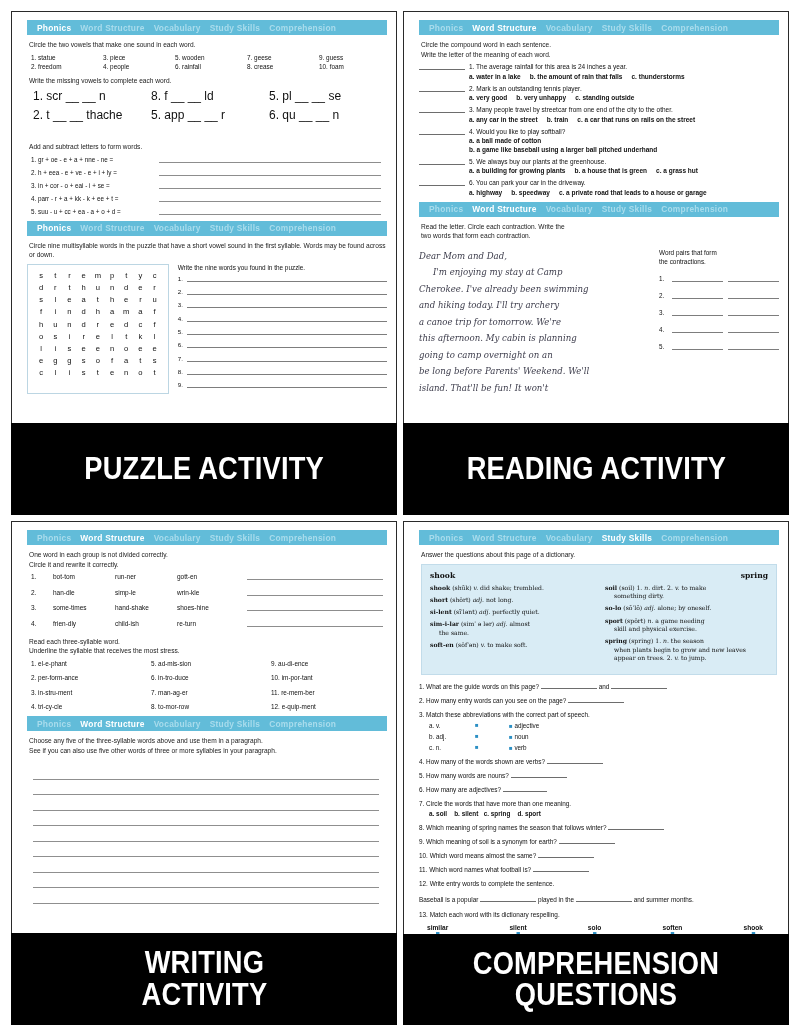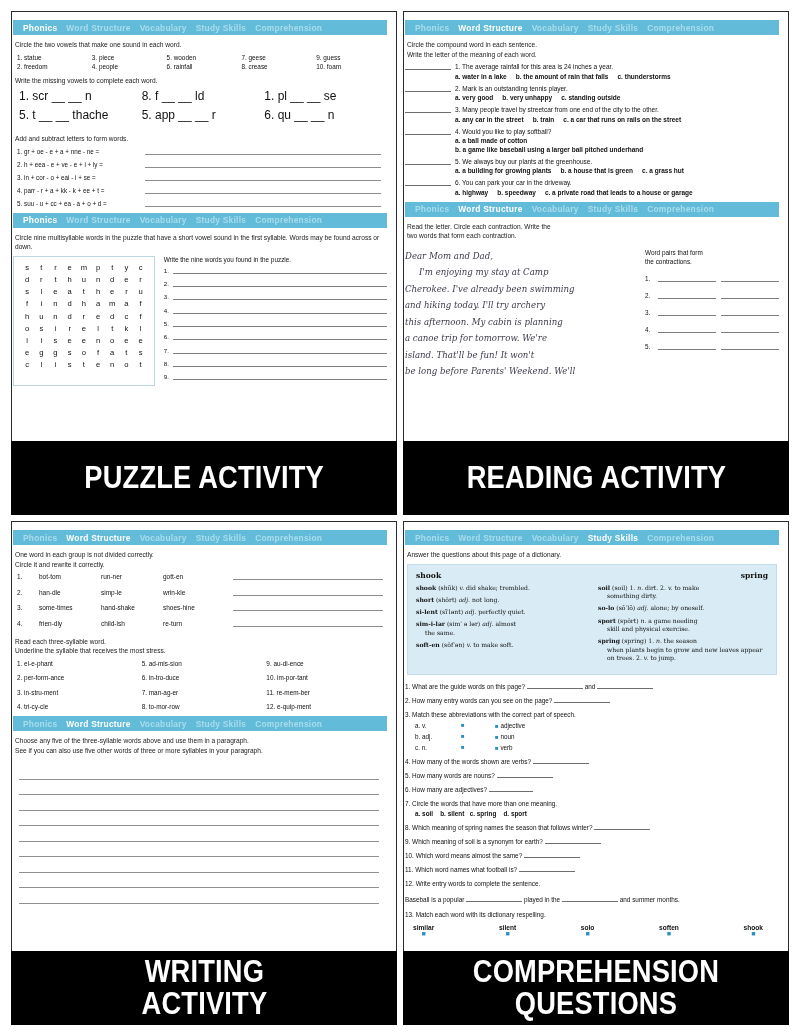--- a/index.html
+++ b/index.html
@@ -25,35 +25,35 @@
     padding:3px;
     overflow:hidden;
   }
   .sheet {
     flex:1 1 auto;
     background:#fff;
     border:1px solid #2a2a2a;
     border-bottom:none;
     overflow:hidden;
     position:relative;
-    padding:6px 9px 0 1px;
+    padding:6px 9px 0 15px;
   }
   .caption {
     background:#000; color:#fff;
     text-align:center;
     font-weight:bold;
     letter-spacing:0.2px;
     font-family:"Liberation Sans", sans-serif;
     font-stretch:condensed;
     transform:scaleX(0.88);
     transform-origin:center;
   }
   .capwrap {
     background:#000;
-    height:74px;
+    height:92px;
     display:flex; align-items:center; justify-content:center;
     border:1px solid #000;
   }
   .cap-line { font-size:31px; line-height:1.02; display:block; }
   .cap-2 .cap-line { font-size:31px; }
 
   
   .tabbar {
     background:#62bcd9;
     display:flex; align-items:center;
@@ -65,21 +65,21 @@
     letter-spacing:0.25px;
   }
   .tab { color:#a9dcec; white-space:nowrap; }
   .tab.active { color:#ffffff; }
 
   .instr { font-size:6.6px; line-height:1.45; margin:0 0 4px 2px; color:#1a1a1a; }
 
   
   .wordcols { display:grid; grid-template-columns:repeat(5,1fr); column-gap:4px; row-gap:2px;
               font-size:6.4px; margin:0 0 6px 4px; }
-  .big-blanks { margin:2px 0 12px 6px; }
+  .big-blanks { margin:2px 0 20px 6px; }
   .bb-row { display:grid; grid-template-columns:repeat(3,1fr); margin-bottom:5px; font-size:12px; }
   .bb { white-space:nowrap; }
   .addsub { margin:0 0 4px 4px; }
   .as-row { display:flex; align-items:flex-end; font-size:6.3px; margin-bottom:6px; }
   .as-eq { width:128px; white-space:nowrap; }
   .as-line { border-bottom:1px solid #8d8d8d; flex:1 1 auto; height:7px; margin-right:6px; }
 
   .puzzle-wrap { display:flex; gap:9px; margin-top:3px; }
   .puzzle-box { border:1px solid #bcd6e3; padding:5px 6px; background:#fff; }
   .prow { display:flex; gap:0; }
@@ -168,24 +168,24 @@
         <span>8. crease</span>
         <span>10. foam</span>
       </div>
 
       <div class="instr">Write the missing vowels to complete each word.</div>
 
       <div class="big-blanks">
         <div class="bb-row">
           <span class="bb">1. scr __ __ n</span>
           <span class="bb">8. f __ __ ld</span>
-          <span class="bb">1. pl __ __ se</span>
+          <span class="bb">5. pl __ __ se</span>
         </div>
         <div class="bb-row">
-          <span class="bb">5. t __ __ thache</span>
+          <span class="bb">2. t __ __ thache</span>
           <span class="bb">5. app __ __ r</span>
           <span class="bb">6. qu __ __ n</span>
         </div>
       </div>
 
       <div class="instr">Add and subtract letters to form words.</div>
 
       <div class="addsub">
         <div class="as-row">
           <span class="as-eq">1. gr + oe - e + a + nne - ne =</span>
@@ -452,24 +452,25 @@
 
       <div class="instr" style="white-space:pre-line">Read the letter. Circle each contraction. Write the
 two words that form each contraction.</div>
 
       <div class="letter-wrap">
         <div class="letter" id="letter-body">
             <span class="ln">Dear Mom and Dad,</span>
             <span class="ln indent">I'm enjoying my stay at Camp</span>
             <span class="ln">Cherokee. I've already been swimming</span>
             <span class="ln">and hiking today. I'll try archery</span>
+            <span class="ln">a canoe trip for tomorrow. We're</span>
             <span class="ln">this afternoon. My cabin is planning</span>
-            <span class="ln">a canoe trip for tomorrow. We're</span>
+            <span class="ln">going to camp overnight on an</span>
+            <span class="ln">be long before Parents' Weekend. We'll</span>
             <span class="ln">island. That'll be fun! It won't</span>
-            <span class="ln">be long before Parents' Weekend. We'll</span>
           </div>
         <div class="wp">
           <div class="wp-head" style="white-space:pre-line">Word pairs that form
 the contractions.</div>
           <div class="wp-row">
               <span class="wp-num">1.</span>
               <span class="wp-line"></span>
               <span class="wp-line"></span>
             </div>
           <div class="wp-row">

